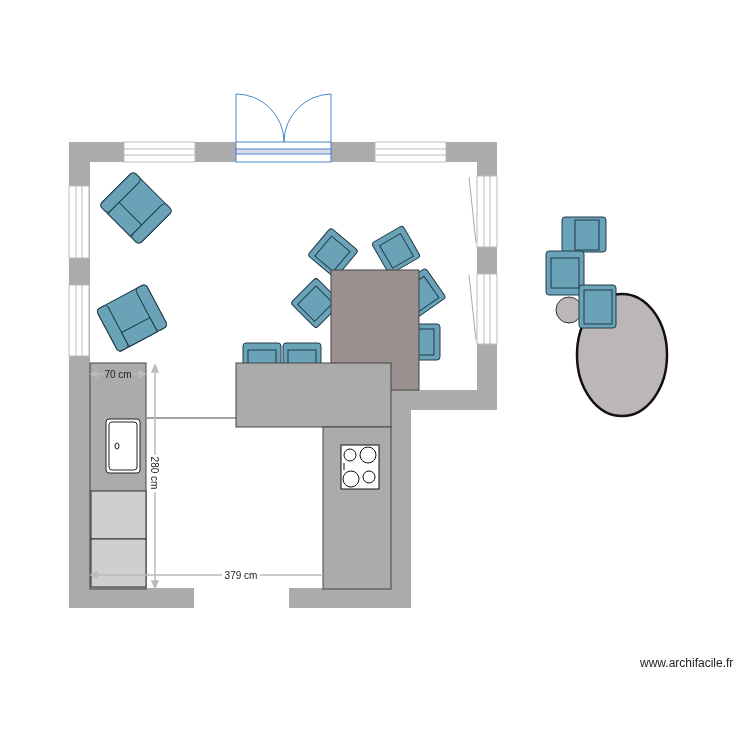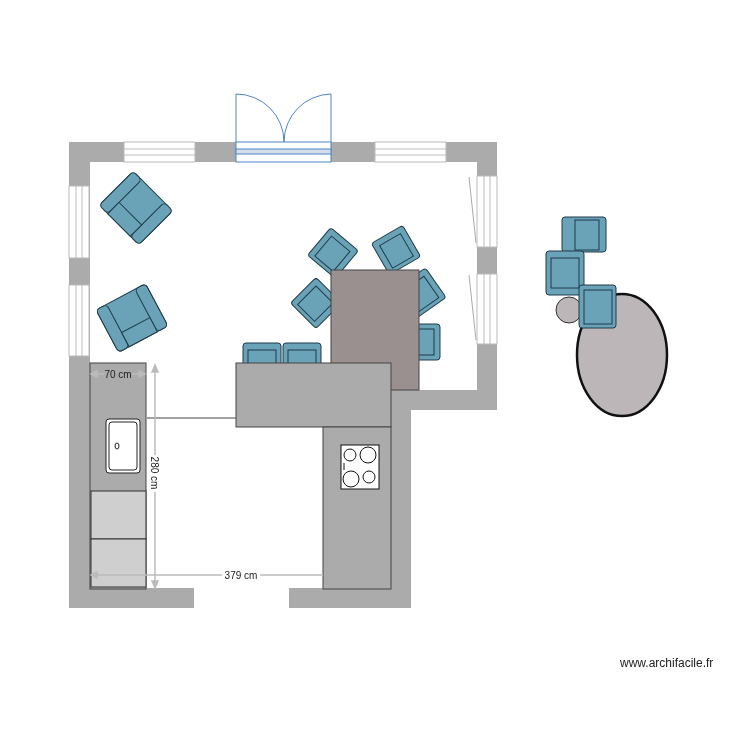--- a/index.html
+++ b/index.html
@@ -1,19 +1,19 @@
 <!DOCTYPE html>
 <html><head>
 <meta charset="utf-8">
 <style>
   html, body { margin:0; padding:0; background:#ffffff; }
   body { width:750px; height:750px; position:relative; overflow:hidden; font-family:"Liberation Sans", sans-serif; }
   svg { position:absolute; left:0; top:0; }
   .dim { font-family:"Liberation Sans", sans-serif; font-size:10px; fill:#222; }
-  .watermark { position:absolute; left:620px; top:656px; font-size:12px; color:#222; font-family:"Liberation Sans", sans-serif; }
+  .watermark { position:absolute; left:640px; top:656px; font-size:12px; color:#222; font-family:"Liberation Sans", sans-serif; }
 </style>
 </head>
 <body>
 
 <svg width="750" height="750" viewBox="0 0 750 750" xmlns="http://www.w3.org/2000/svg">
 
   <g fill="#ababab">
 
     <rect x="69" y="142" width="428" height="20"></rect>
 

